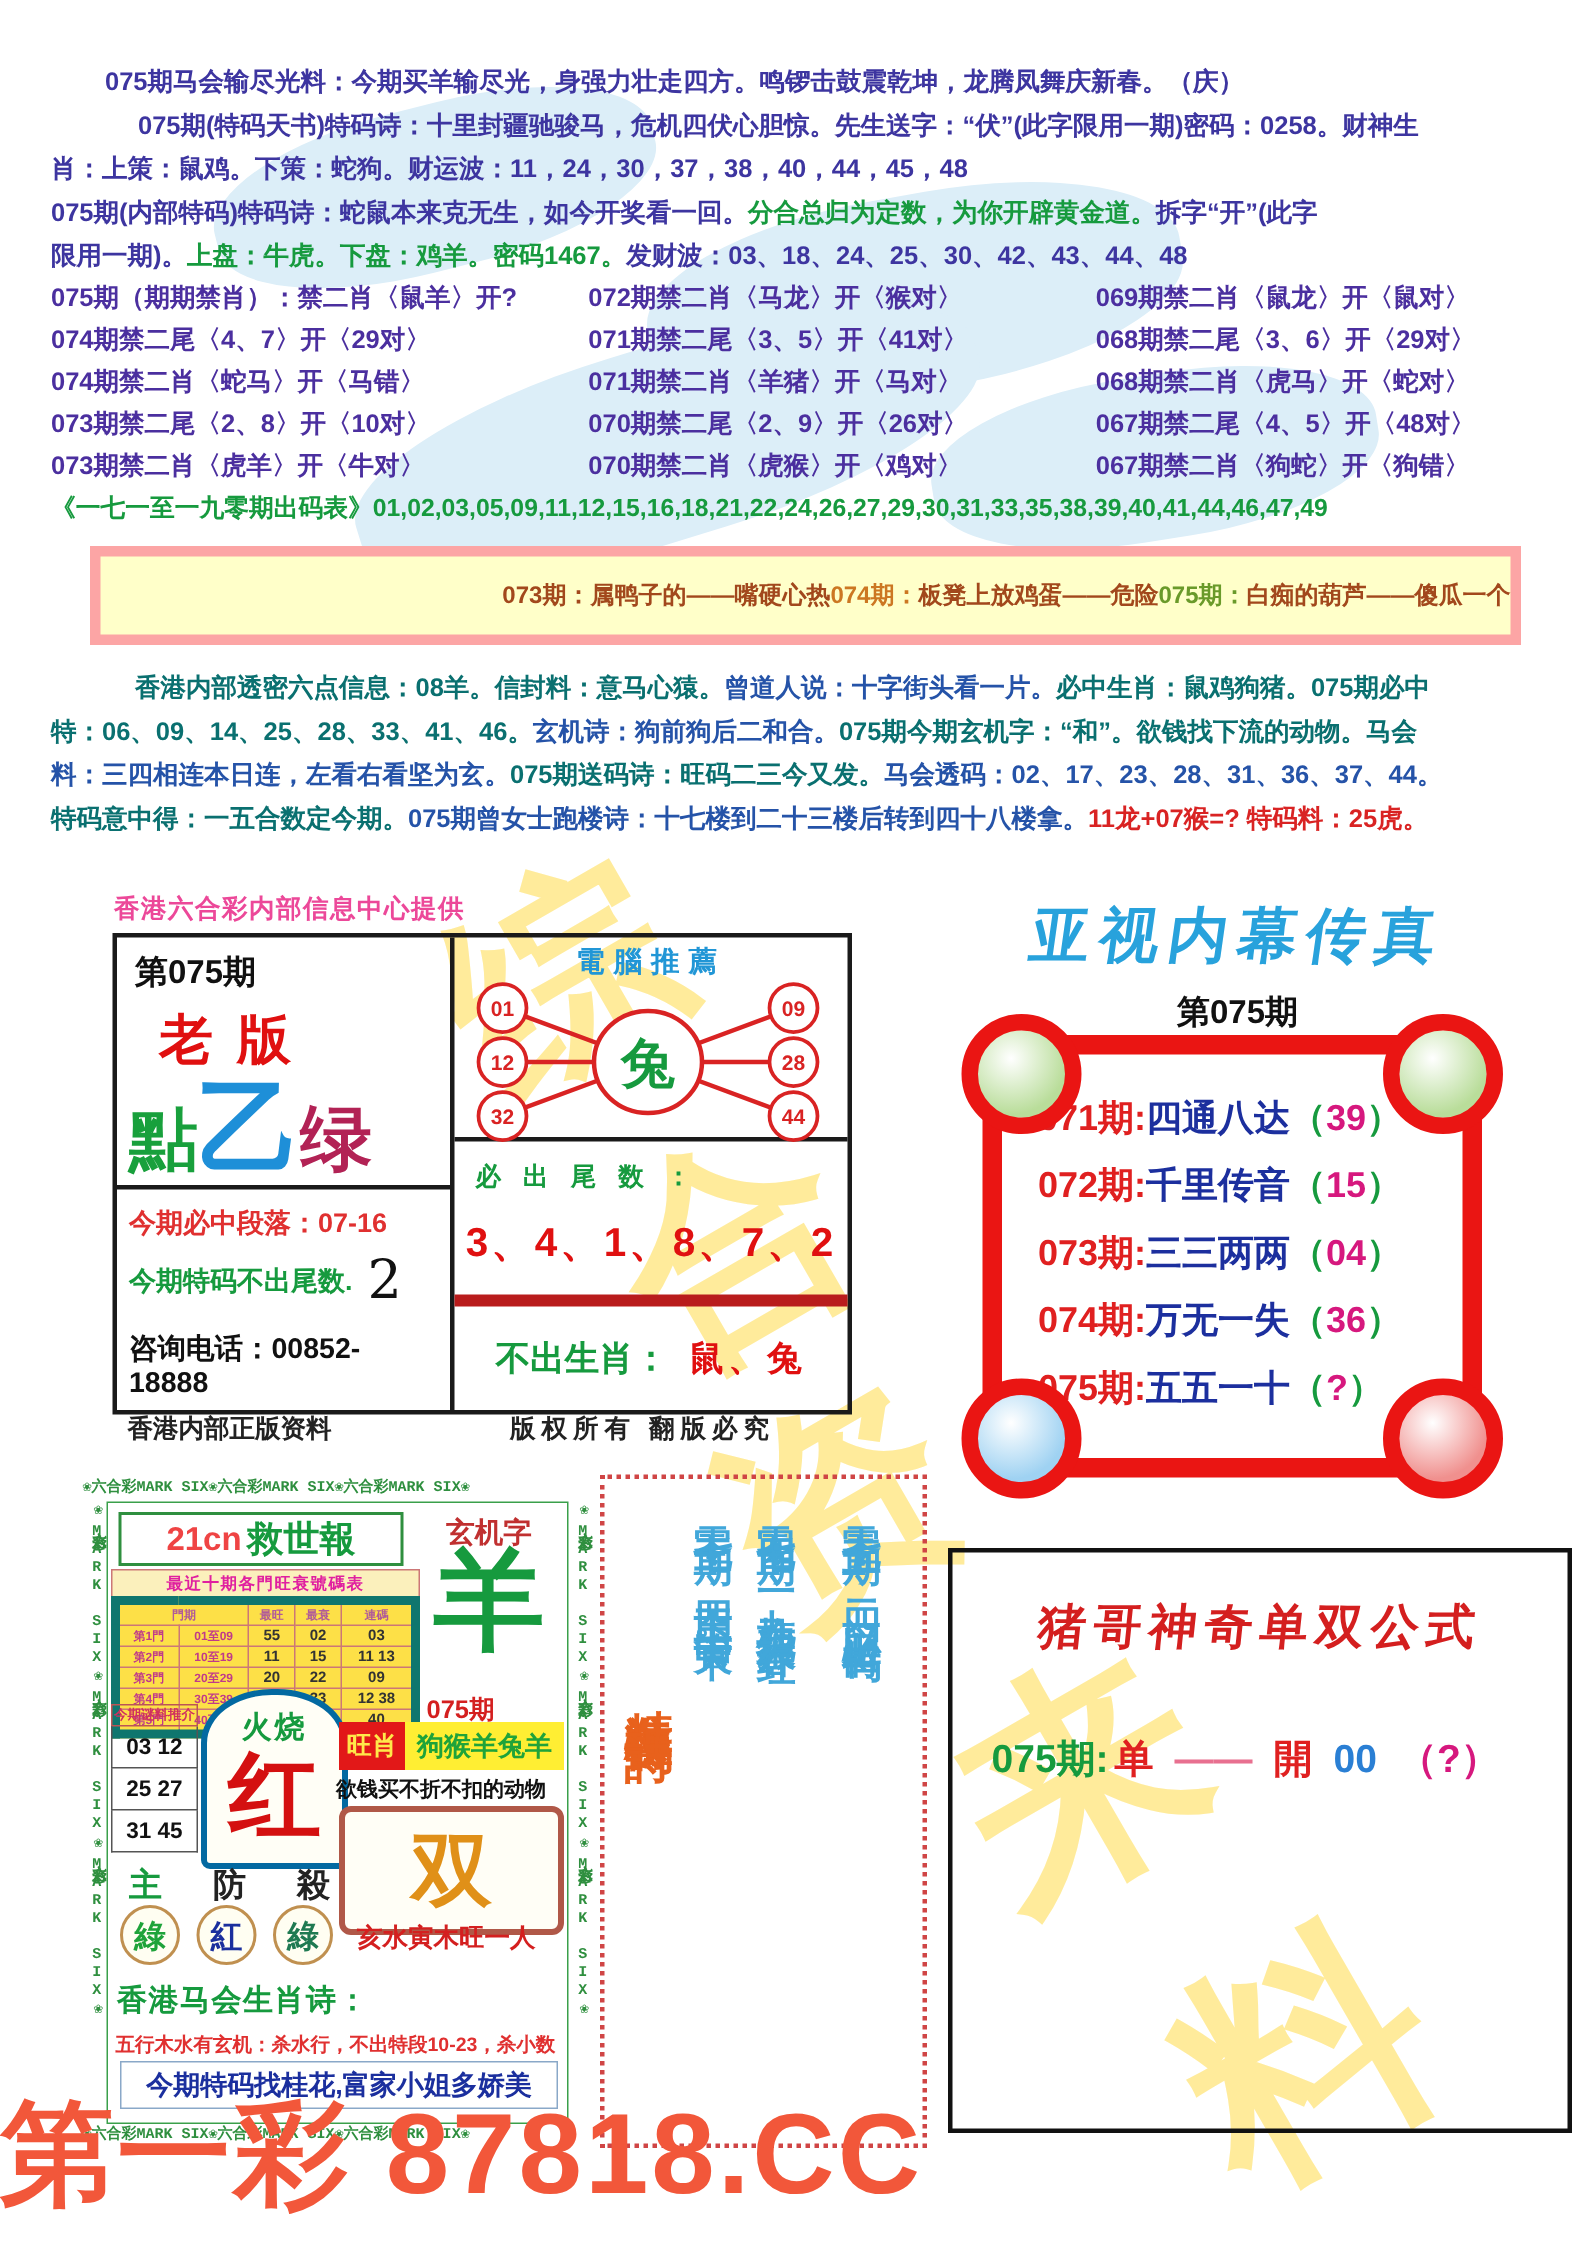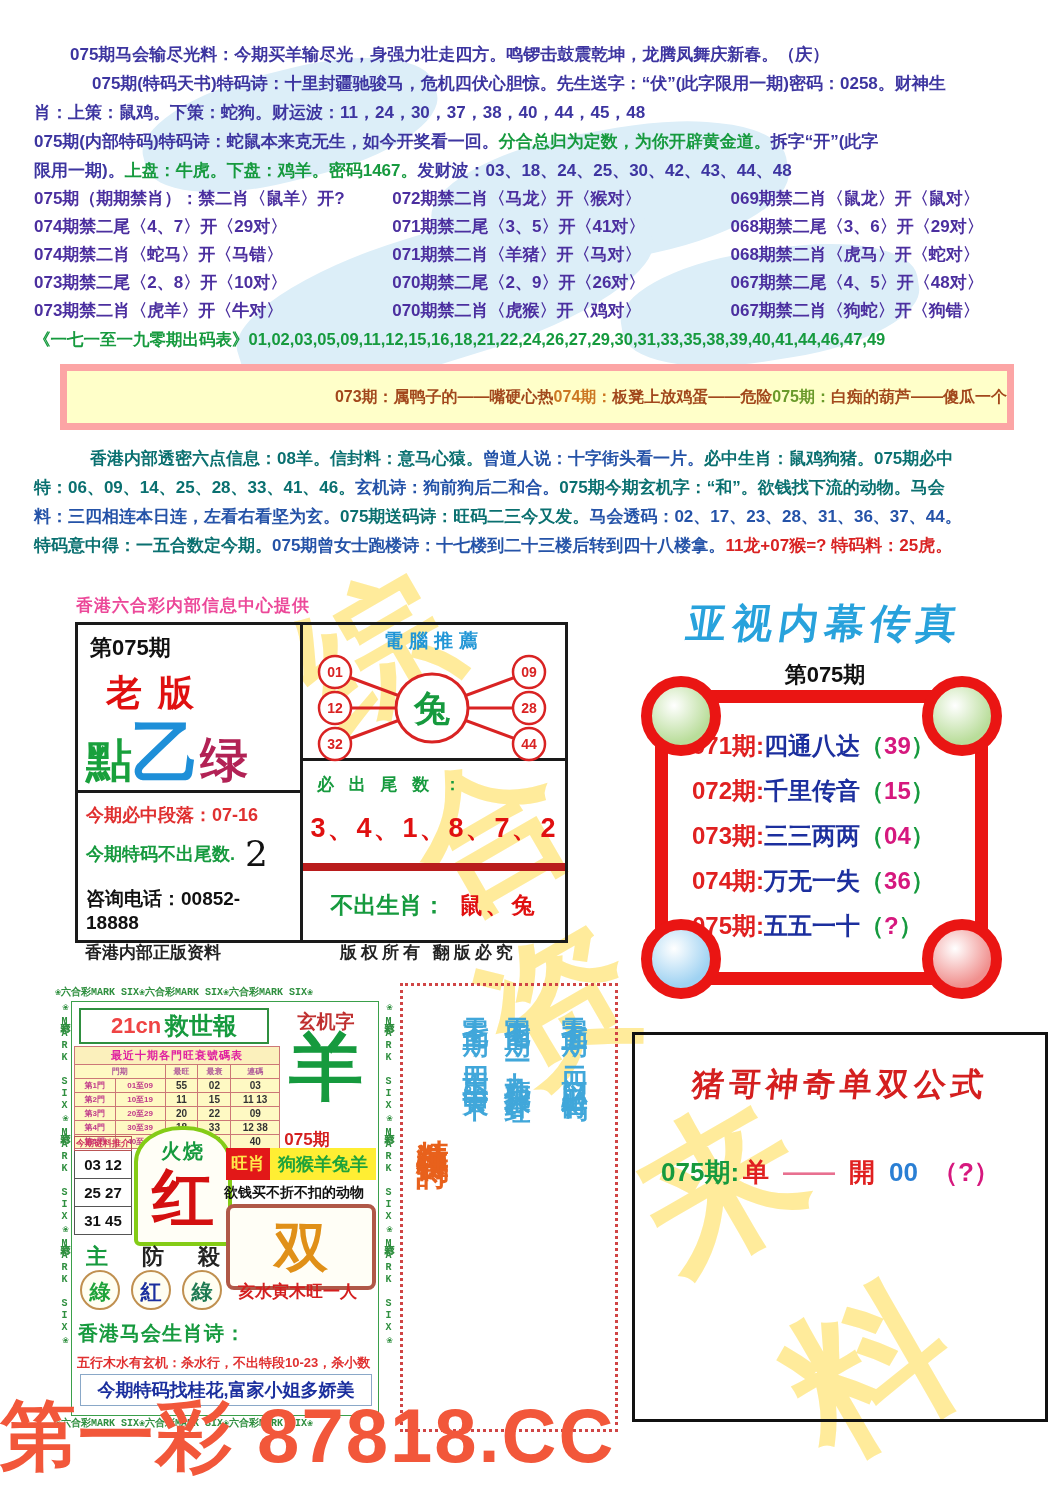--- a/index.html
+++ b/index.html
@@ -75,32 +75,32 @@
   .strip{position:absolute;font-size:10px;font-weight:bold;color:#2f8f3f;overflow:hidden;white-space:nowrap;font-family:Liberation Mono, monospace;}
   .strip.h{left:0;width:340px;height:16px;line-height:16px;}
   .strip.v{top:16px;width:16px;height:415px;writing-mode:vertical-rl;text-orientation:upright;letter-spacing:1px;}
   .jiu-inner{position:absolute;left:16px;top:16px;width:308px;height:415px;border:1px solid #3aa04a;box-sizing:border-box;background:transparent;}
   .t21{position:absolute;left:7px;top:6px;width:190px;height:36px;border:2px solid #2f8f3f;
        display:flex;align-items:center;justify-content:center;gap:4px;box-sizing:border-box;background:#fff;}
   .t21 .n{color:#ef4444;font-size:22px;}
   .t21 .g{color:#169a3e;font-size:24px;}
   .xuan-lbl{position:absolute;left:206px;top:7px;width:96px;text-align:center;color:#c03030;font-size:19px;}
   .xuan-zi{position:absolute;left:206px;top:26px;width:96px;text-align:center;color:#169a3e;font-size:74px;line-height:1.05;}
-  .jtab{position:absolute;left:2px;top:44px;width:206px;background:#fef9c3;border:1px solid #0f766e;
+  .jtab{position:absolute;left:2px;top:44px;width:206px;background:#fde047;border:6px solid #0f766e;
         border-collapse:collapse;font-size:9px;}
   .jtab caption{background:#fbf0bc;color:#e020a0;font-size:11px;letter-spacing:1px;border:1px solid #cc7777;
         border-bottom:none;padding:1px 0;caption-side:top;font-weight:bold;}
   .jtab td,.jtab th{border:1px solid #cc7777;text-align:center;padding:0 1px;height:13px;}
   .jtab th{color:#b05a9a;font-size:8px;}
   .jtab .mn{color:#c03a8a;white-space:nowrap;font-size:8px;}
   .jtab .num{color:#333;font-size:10px;}
   .tui{position:absolute;left:2px;top:134px;width:58px;}
   .tui .lab{border:1px solid #b55;color:#d03060;font-size:9px;text-align:center;padding:1px 0;line-height:11px;}
   .tui .cell{border:1px solid #555;border-top:none;color:#111;font-size:15px;text-align:center;height:27px;line-height:27px;}
-  .arch{position:absolute;left:62px;top:124px;width:98px;height:120px;border:4px solid #84cc16;
+  .arch{position:absolute;left:62px;top:124px;width:98px;height:120px;border:4px solid #0369a1;
         border-radius:48% 48% 6px 6px/30% 30% 6px 6px;background:#fffef6;box-sizing:border-box;text-align:center;}
   .arch .hs{color:#169a3e;font-size:20px;margin-top:8px;letter-spacing:2px;}
   .arch .hong{color:#d41010;font-size:62px;line-height:1.05;}
   .j-issue{position:absolute;left:170px;top:126px;width:130px;text-align:center;color:#d41f1f;font-size:17px;}
   .wx-row{position:absolute;left:154px;top:146px;width:150px;display:flex;height:32px;}
   .wx-lab{background:#e21818;color:#ffe84a;font-size:17px;width:44px;text-align:center;line-height:32px;}
   .wx-val{background:#ffee33;color:#1fa33a;font-size:18px;flex:1;text-align:center;line-height:32px;white-space:nowrap;}
   .hint{position:absolute;left:152px;top:182px;width:152px;color:#111;font-size:14px;white-space:nowrap;}
   .shuangf{position:absolute;left:154px;top:202px;width:150px;height:86px;border:4px solid #b05848;
            border-radius:8px;background:#fffef6;text-align:center;box-sizing:border-box;}

